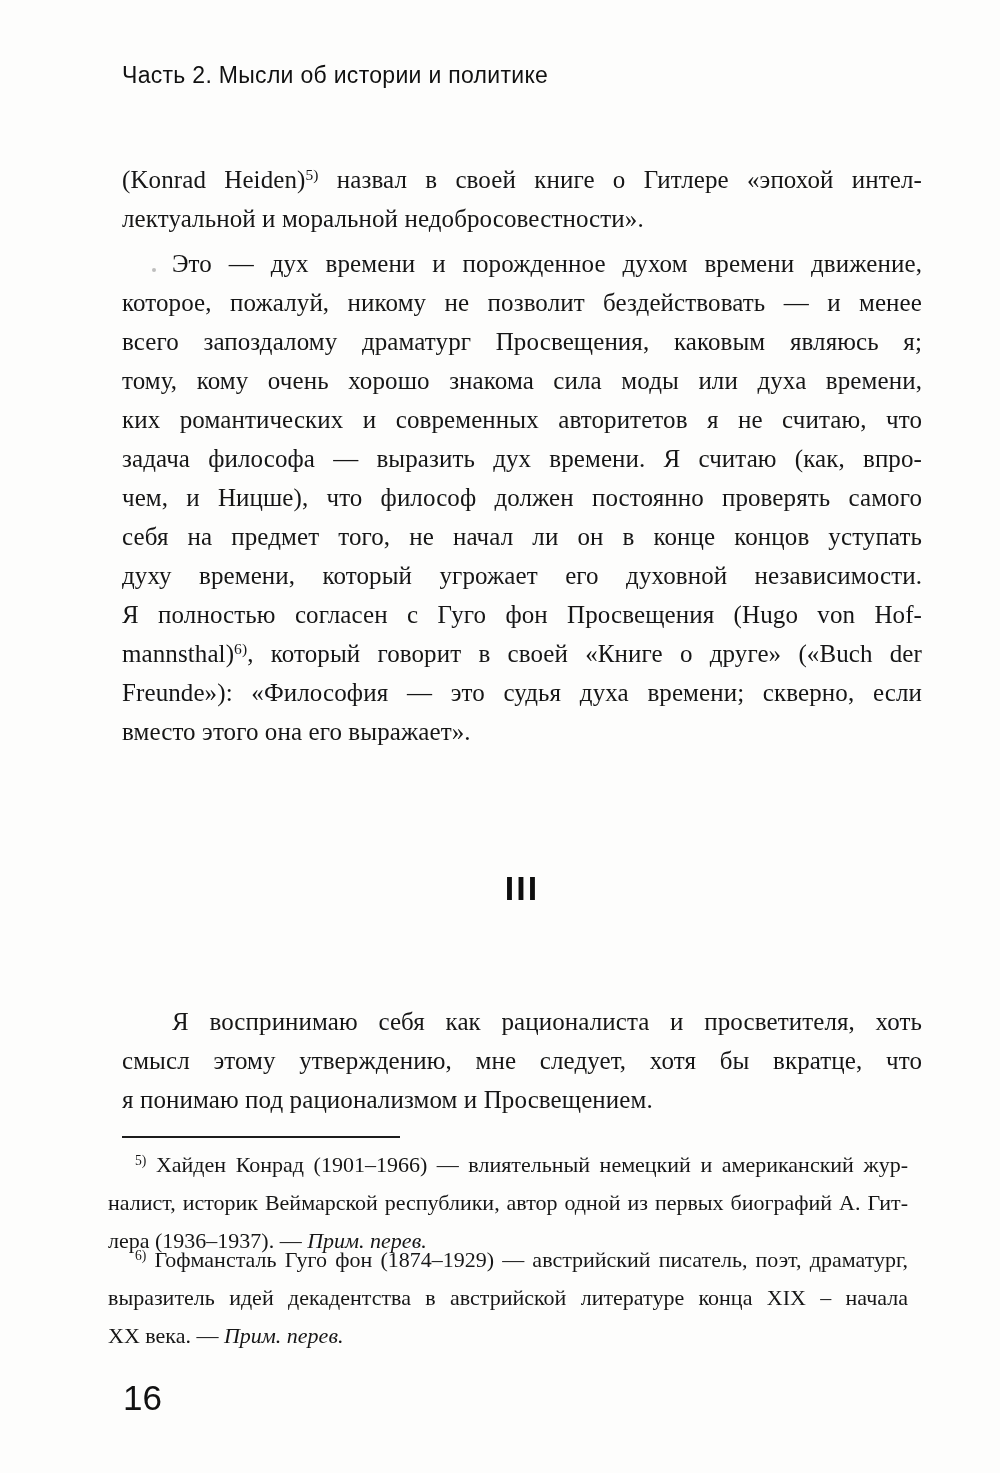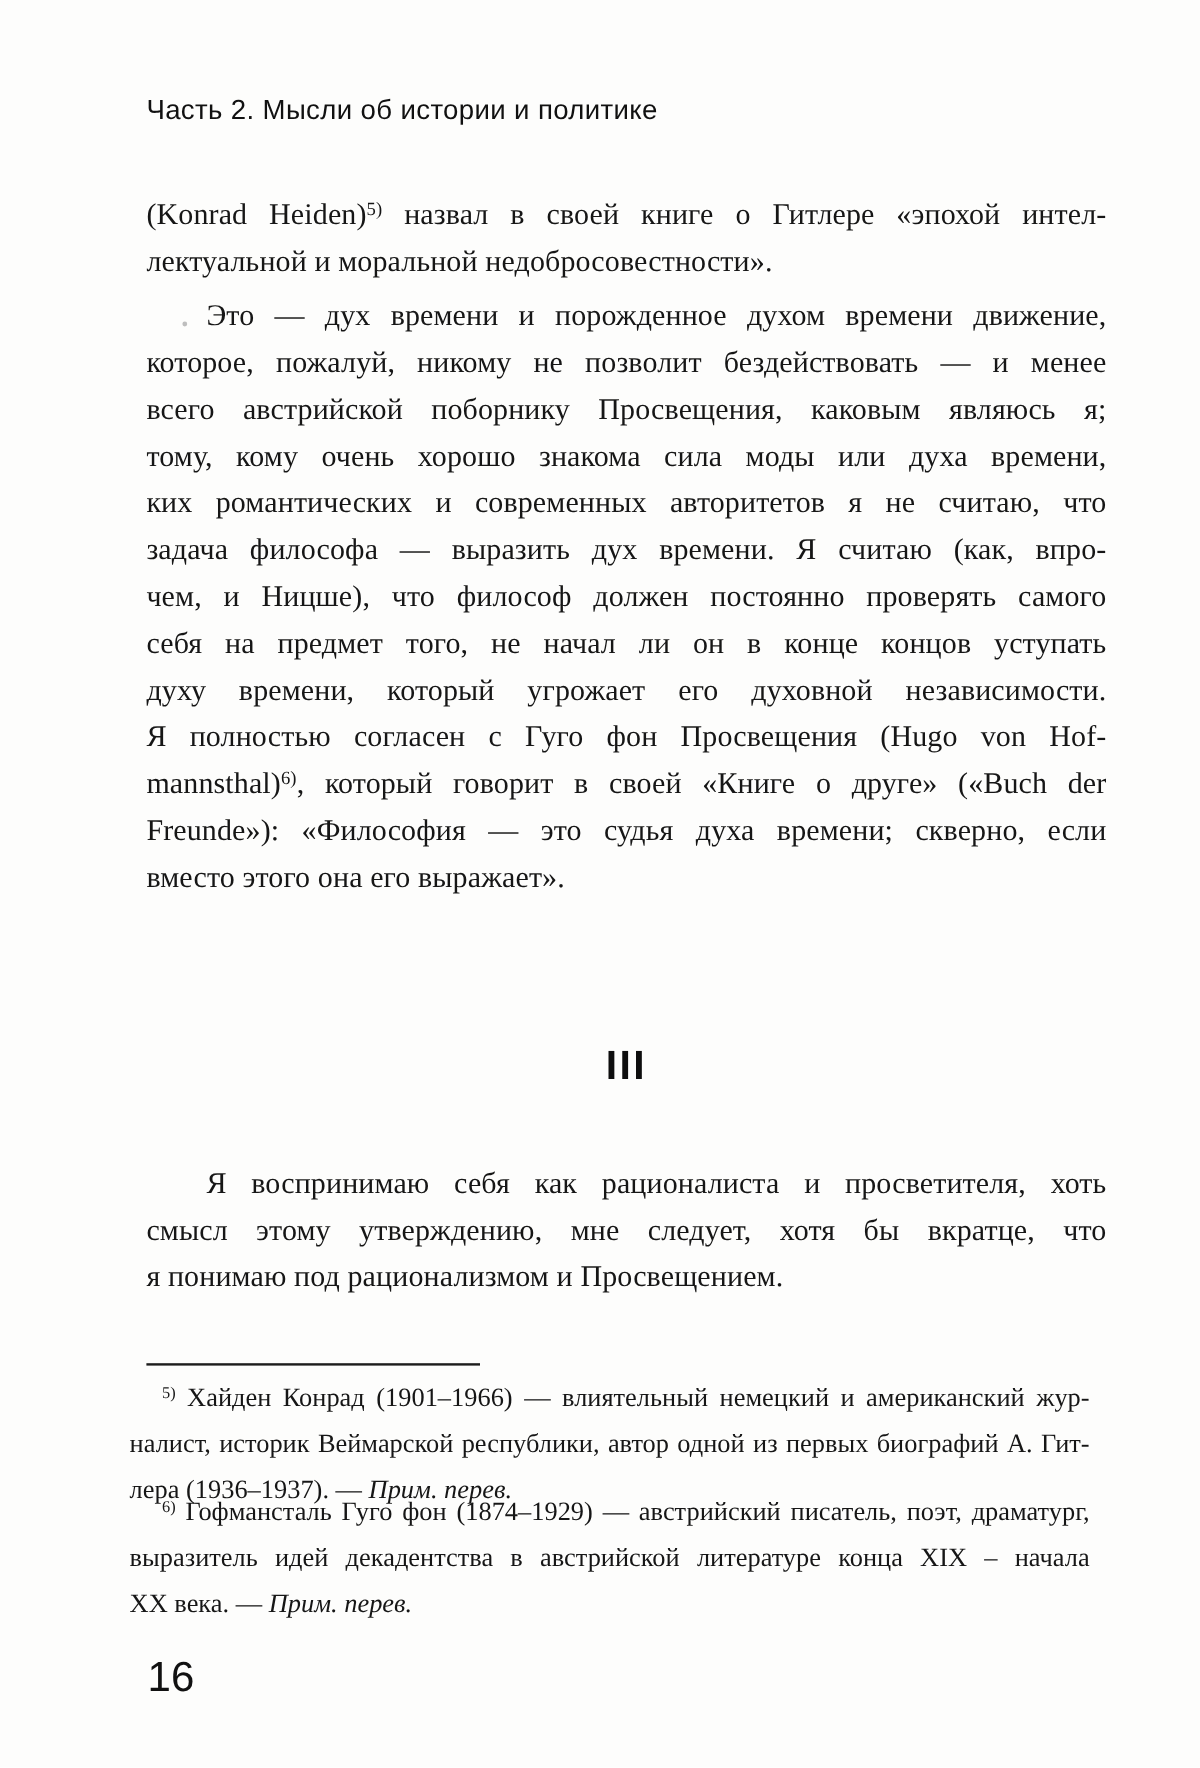--- a/index.html
+++ b/index.html
@@ -9,33 +9,33 @@
     font-family: "Liberation Serif", serif;
   }
   .page {
     position: relative;
     width: 1000px; height: 1473px;
     background: #fdfdfc;
     color: #161616;
     overflow: hidden;
   }
   .running-head {
-    position: absolute; left: 122px; top: 78px;
+    position: absolute; left: 122px; top: 62px;
     font-family: "Liberation Sans", sans-serif;
     font-size: 23px; letter-spacing: 0.3px; color: #111;
     white-space: nowrap;
   }
   .para {
     position: absolute; left: 122px; width: 800px;
     font-size: 25px; line-height: 39px;
     letter-spacing: 0.1px;
   }
   .p1 { top: 160px; }
   .p2 { top: 244px; }
-  .p3 { top: 967px; }
+  .p3 { top: 1002px; }
   .heading {
     position: absolute; left: 122px; top: 869px; width: 800px;
     text-align: center;
     font-family: "Liberation Sans", sans-serif;
     font-weight: bold; font-size: 34px; letter-spacing: 2px;
     color: #0e0e0e;
   }
   .fn-rule {
     position: absolute; left: 122px; top: 1136px;
     width: 278px; height: 2px; background: #1c1c1c;
@@ -73,21 +73,21 @@
   <div class="para p1">
       <div class="line">(Konrad Heiden)<sup>5)</sup> назвал в своей книге о Гитлере «эпохой интел-</div>
       <div class="line last">лектуальной и моральной недобросовестности».</div>
     </div>
 
   <span class="artifact-dot"></span>
 
   <div class="para p2">
       <div class="line indent">Это — дух времени и порожденное духом времени движение,</div>
       <div class="line">которое, пожалуй, никому не позволит бездействовать — и менее</div>
-      <div class="line">всего австрийской поборнику Просвещения, каковым являюсь я;</div>
+      <div class="line">всего запоздалому драматург Просвещения, каковым являюсь я;</div>
       <div class="line">тому, кому очень хорошо знакома сила моды или духа времени,</div>
       <div class="line">ких романтических и современных авторитетов я не считаю, что</div>
       <div class="line">задача философа — выразить дух времени. Я считаю (как, впро-</div>
       <div class="line">чем, и Ницше), что философ должен постоянно проверять самого</div>
       <div class="line">себя на предмет того, не начал ли он в конце концов уступать</div>
       <div class="line">духу времени, который угрожает его духовной независимости.</div>
       <div class="line">Я полностью согласен с Гуго фон Просвещения (Hugo von Hof-</div>
       <div class="line">mannsthal)<sup>6)</sup>, который говорит в своей «Книге о друге» («Buch der</div>
       <div class="line">Freunde»): «Философия — это судья духа времени; скверно, если</div>
       <div class="line last">вместо этого она его выражает».</div>

